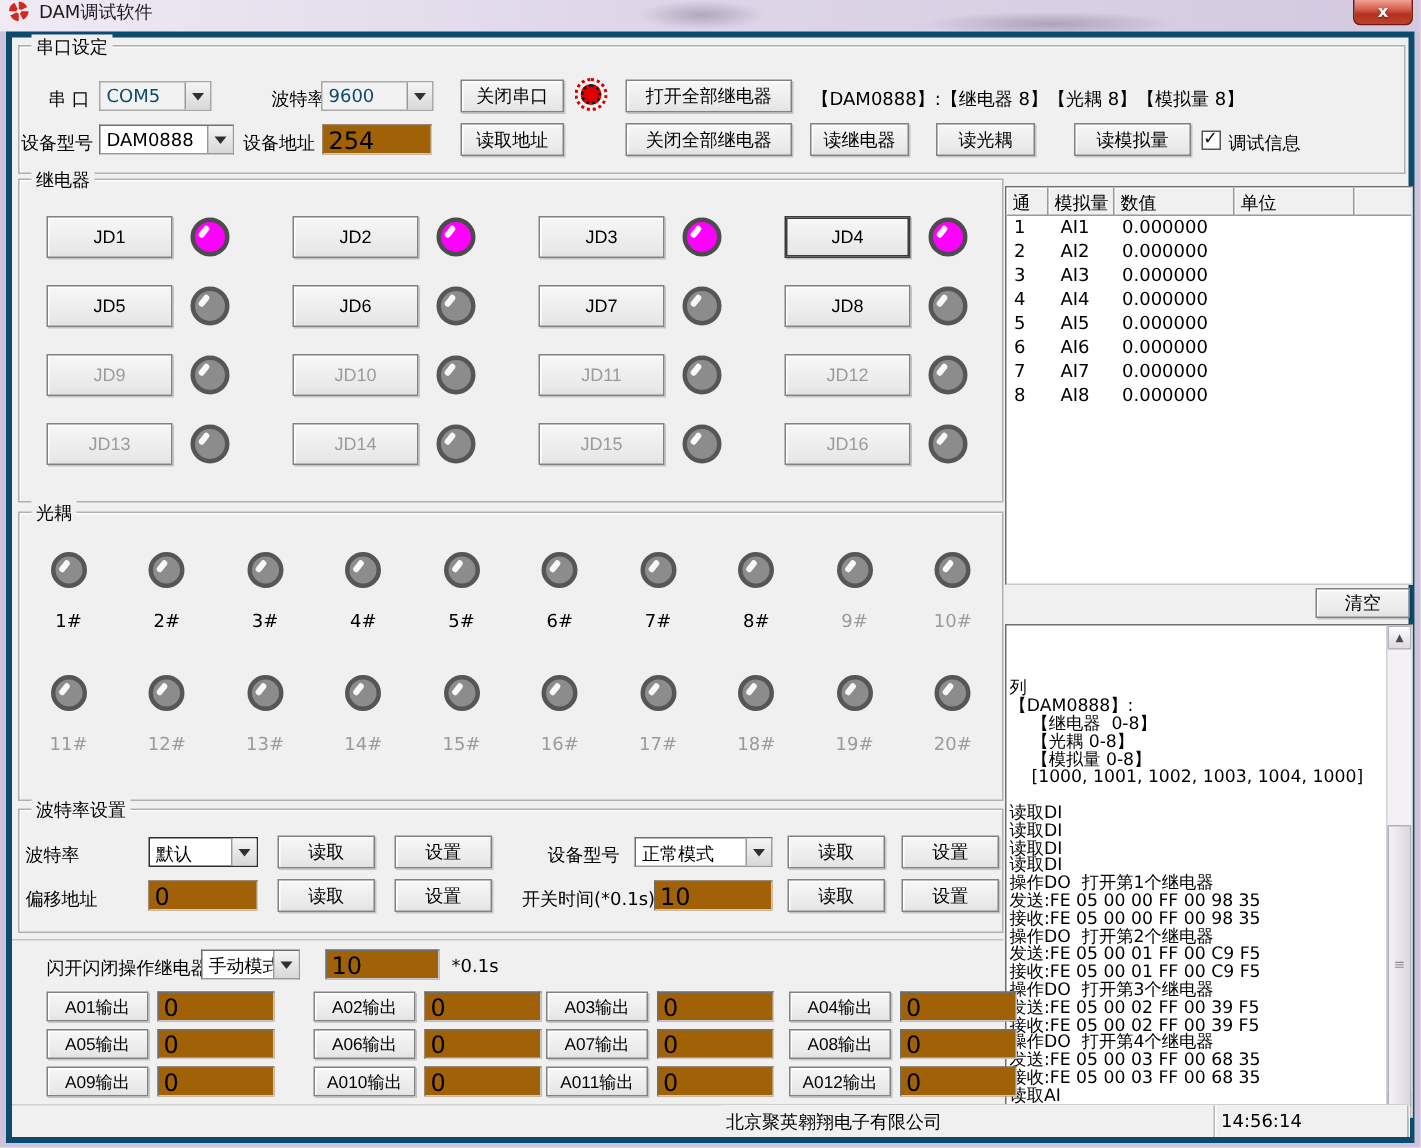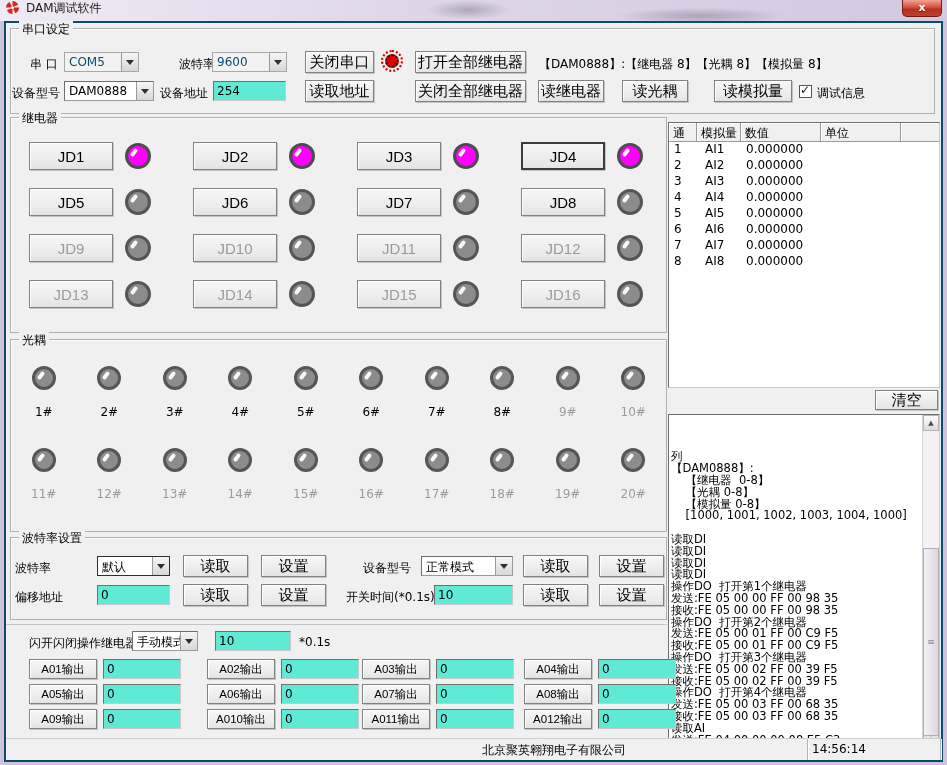--- a/index.html
+++ b/index.html
@@ -27,36 +27,36 @@
     position:absolute; right:5px; top:0; width:40px; height:17px;
     background:linear-gradient(#f0a396 0%, #d85a47 40%, #b03220 60%, #c0402c 100%);
     border:1px solid #6e1d10; border-top:none; border-radius:0 0 5px 5px;
     color:#fff; font-weight:bold; font-size:11px; line-height:15px; text-align:center;
     text-shadow:0 1px 1px #701a0c; cursor:pointer;
   }
 
   
   .client{
     position:absolute; left:4px; top:21px; right:4px; bottom:3px;
-    background:#f0f0f0; border:2px solid #0c4a6e;
+    background:#f0f0f0; border:4px solid #0c4a6e;
   }
 
   
   .btn{
     display:inline-flex; align-items:center; justify-content:center;
     background:linear-gradient(#f7f7f7,#e9e9e9 80%,#e2e2e2);
     border:1px solid #828282;
     box-shadow: inset 1px 1px 0 #ffffff, 1px 1px 0 rgba(0,0,0,.18);
-    font-size:15px; color:#000; cursor:pointer; white-space:nowrap;
+    font-size:12px; color:#000; cursor:pointer; white-space:nowrap;
   }
   .btn.dis{ color:#9b9b9b; }
   .btn.focus{ border:1px solid #3c3c3c; outline:1px solid #3c3c3c; outline-offset:-2px; }
   .tin{
     border:1px solid; border-color:#6f6f6f #c9c9c9 #c9c9c9 #6f6f6f;
-    background:#5eead4; font-family:inherit; font-size:12px; padding:0 3px; height:20px;
+    background:#a16207; font-family:inherit; font-size:16px; padding:0 3px; height:20px;
   }
   .combo{
     display:inline-flex; height:20px; background:#fff;
     border:1px solid; border-color:#6f6f6f #9a9a9a #9a9a9a #6f6f6f; align-items:stretch;
   }
   .combo .val{ flex:1; padding:2px 3px 0 4px; font-size:12px; overflow:hidden; white-space:nowrap; }
   .combo .dd{
     width:17px; background:linear-gradient(#f5f5f5,#d8d8d8);
     border-left:1px solid #9a9a9a; display:flex; align-items:center; justify-content:center;
   }

